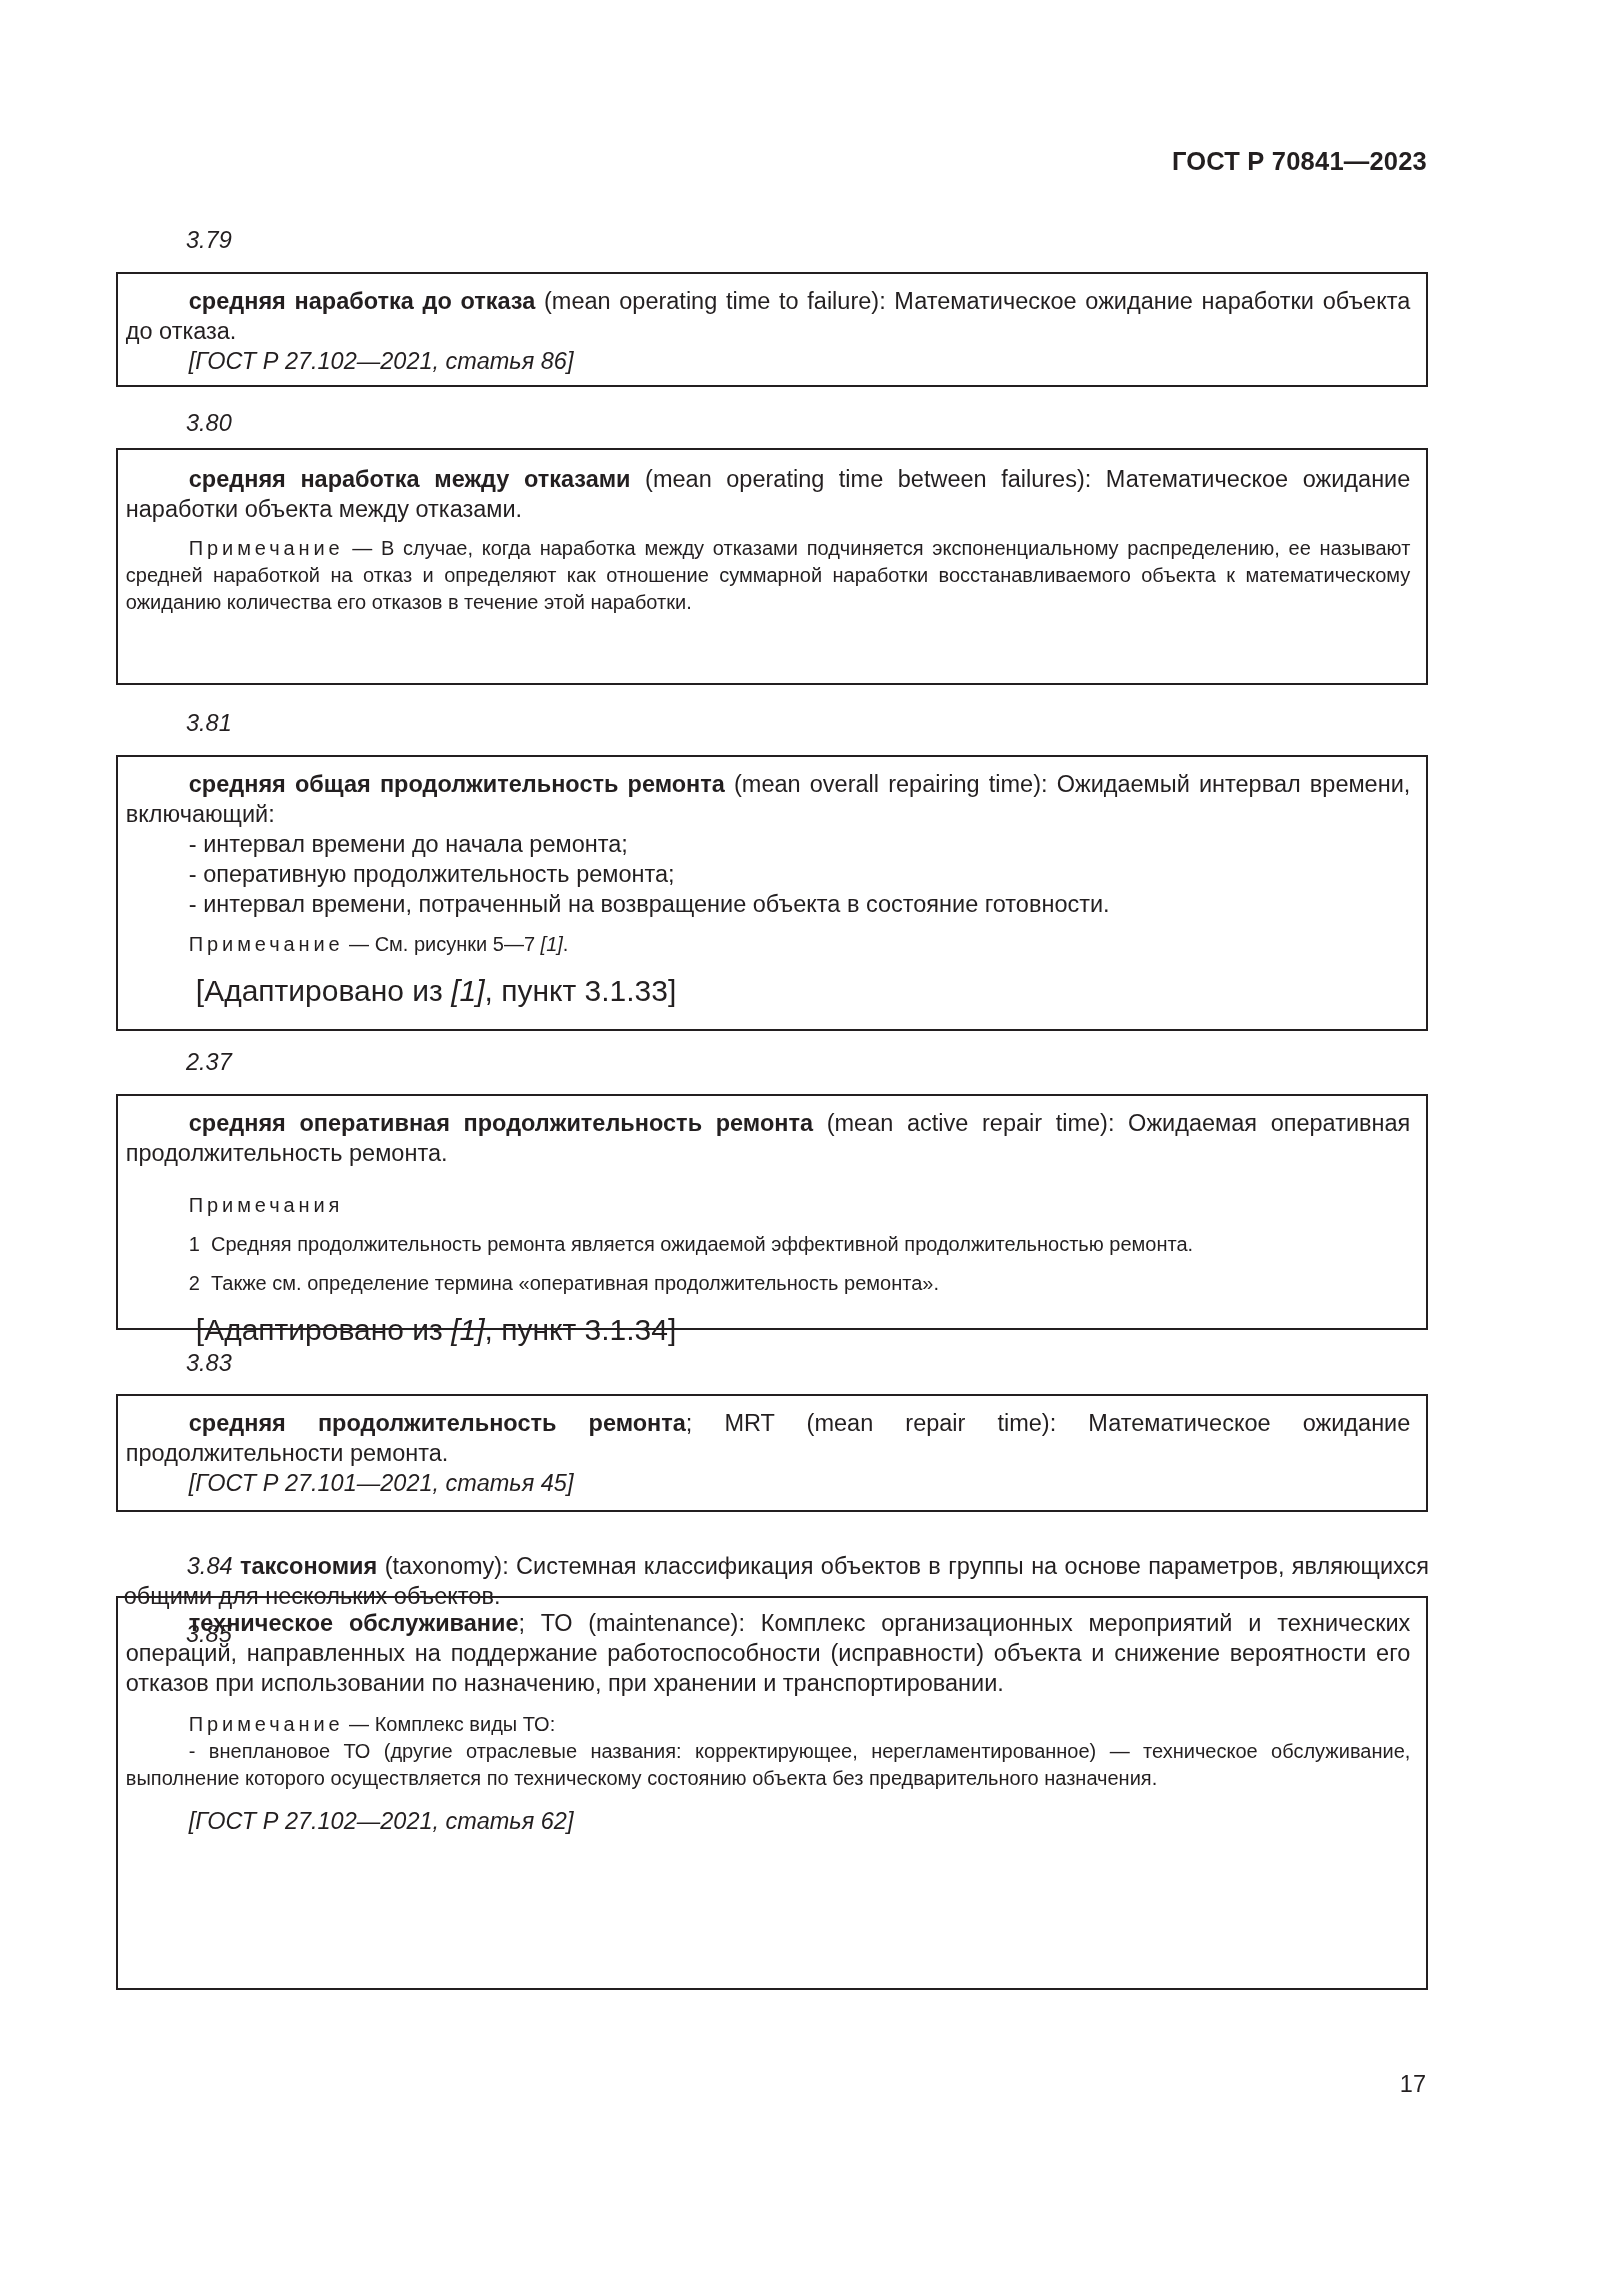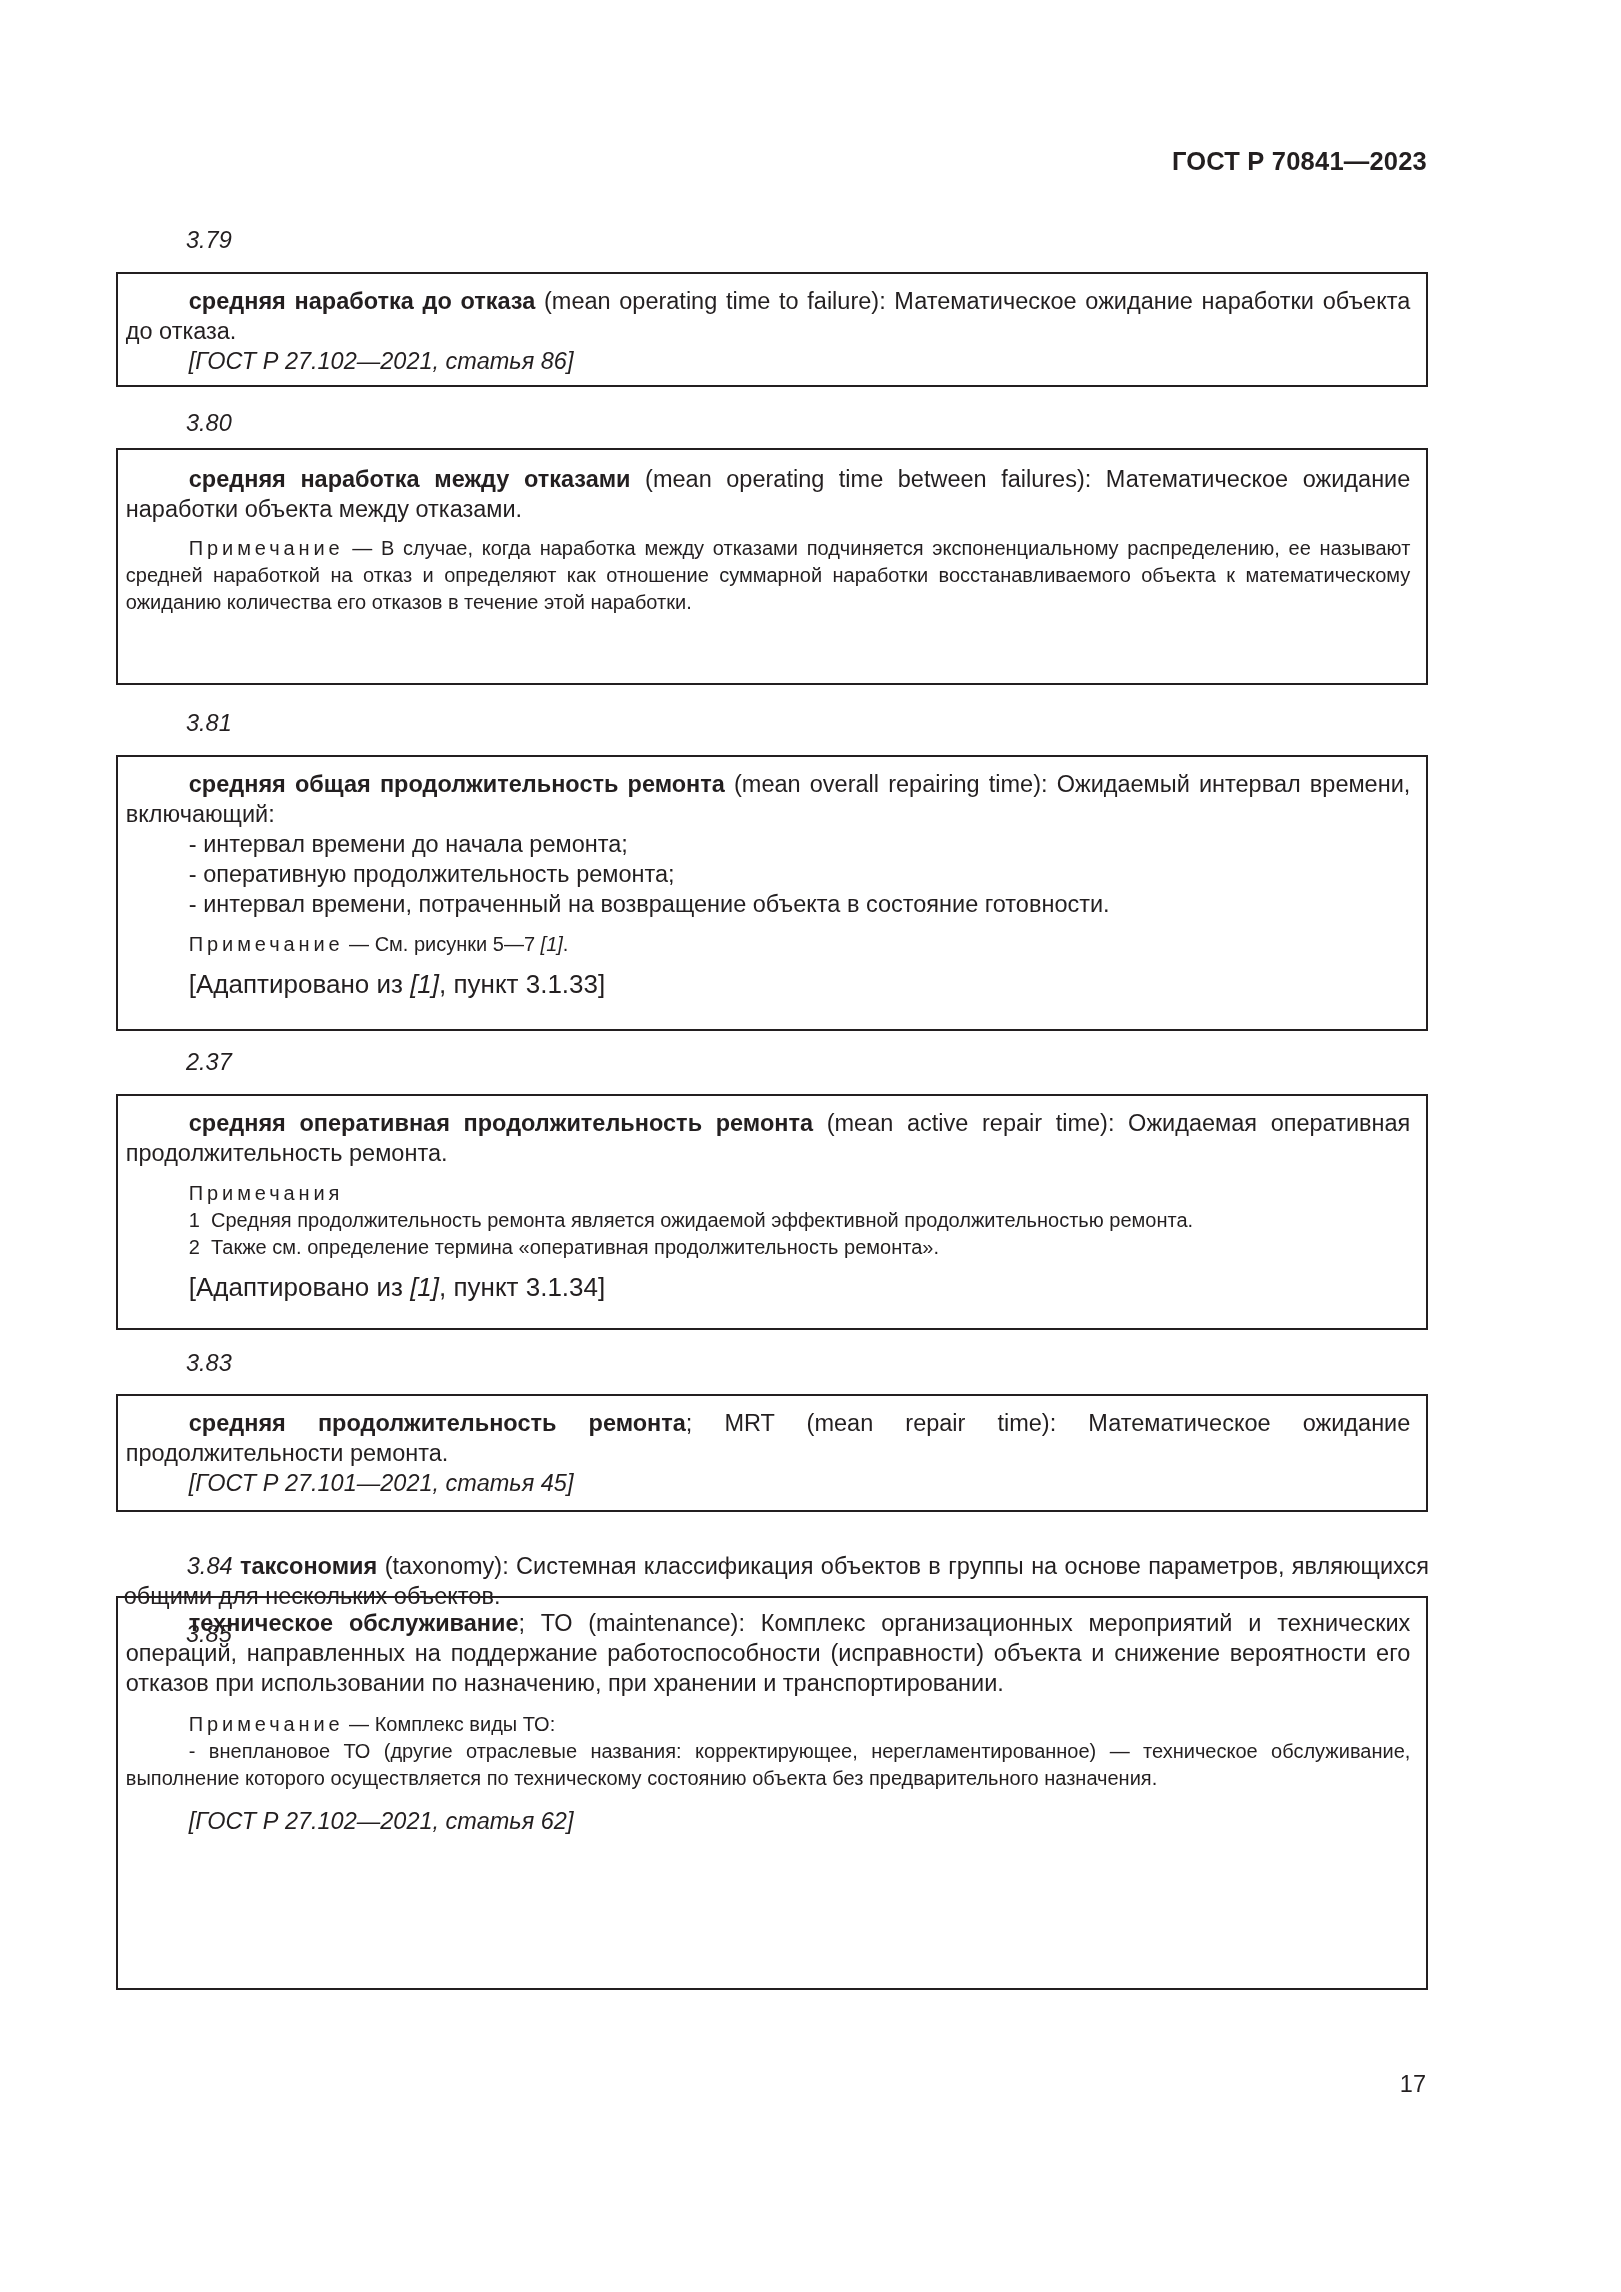--- a/index.html
+++ b/index.html
@@ -5,26 +5,26 @@
   html,body{margin:0;padding:0;background:#fff;}
   body{width:1621px;height:2293px;position:relative;overflow:hidden;color:#231f20;font-family:"Liberation Sans",sans-serif;}
   .abs{position:absolute;}
   .hdr{right:194px;top:147px;font-size:25.5px;font-weight:bold;letter-spacing:0.2px;}
   .num{left:186px;font-size:23.5px;font-style:italic;}
   .box{position:absolute;left:116px;width:1308px;border:2.9px solid #231f20;box-sizing:content-box;padding:0 0 0 0;}
   .inner{padding:7.8px 15.7px 5.9px 7.8px;}
   .p{font-size:23.5px;line-height:30px;text-align:justify;text-indent:63px;margin:0;}
   .p.noind{text-indent:0;padding-left:63px;}
   .note{font-size:20px;line-height:27px;text-align:justify;text-indent:63px;margin:0;}
-  .note.noind{text-indent:0;padding-left:63px;}
+  .note.noind{text-indent:0;padding-left:63px;margin-top:12px;}
   .sp{letter-spacing:3.9px;}
   .gap{height:11.8px;}
   .gap2{height:13.7px;}
   .src{font-size:23.5px;line-height:30px;font-style:italic;padding-left:63px;margin:0;}
-  .adapt{font-size:26px;line-height:30px;padding-left:63px;margin:0;}
+  .adapt{font-size:30px;line-height:30px;padding-left:63px;margin:7px;}
   b{font-weight:bold;}
   i{font-style:italic;}
   .free{position:absolute;left:116px;width:1313px;}
   .pagenum{right:195px;top:2071px;font-size:23.5px;}
 </style>
 </head>
 <body>
 
 <div class="abs hdr">ГОСТ Р 70841—2023</div>
 

